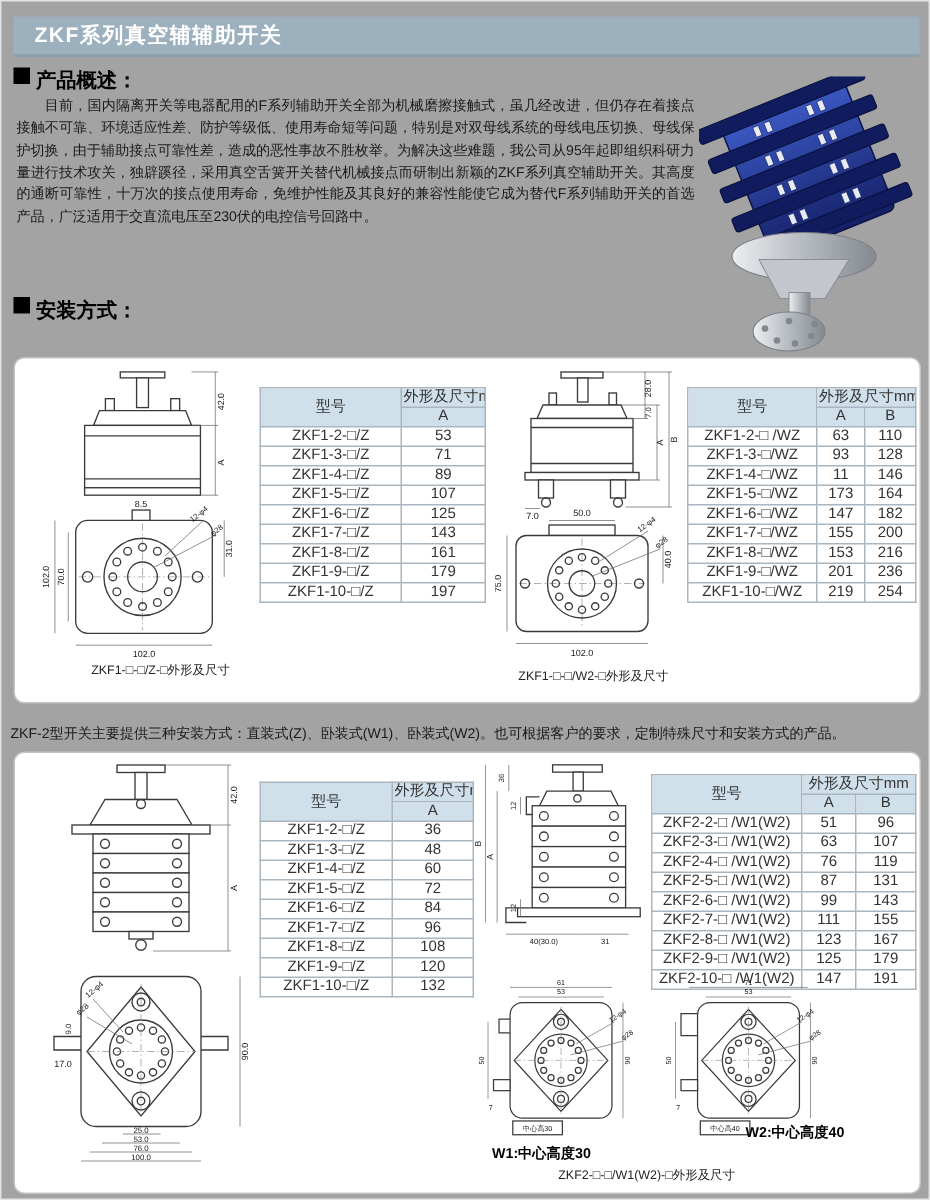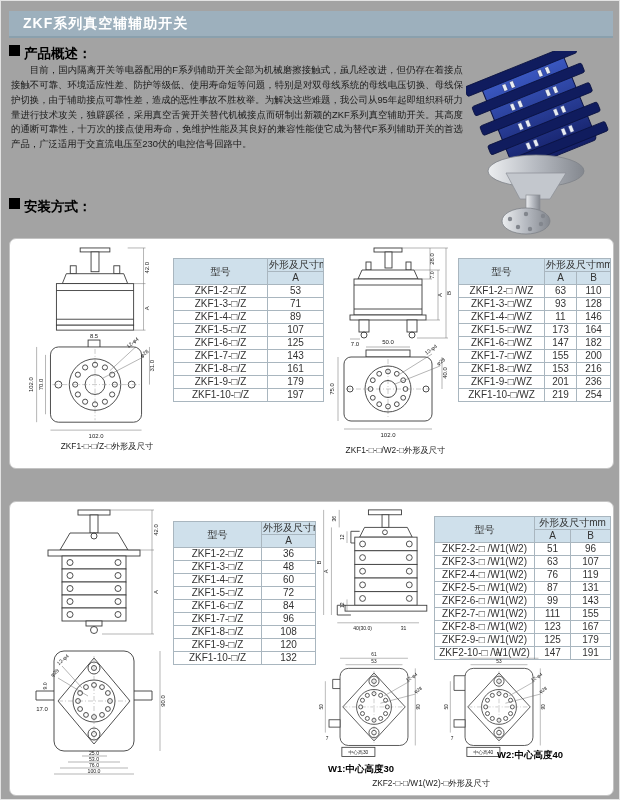--- a/index.html
+++ b/index.html
@@ -371,20 +371,21 @@
 
           <tr>
             <td>ZKF1-10-□/WZ</td>
             <td>219</td>
             <td>254</td>
           </tr>
         </tbody>
     </table>
   </div>
 
+  <div class="abs note" style="left:6px;top:482px;width:610px;">ZKF-2型开关主要提供三种安装方式：直装式(Z)、卧装式(W1)、卧装式(W2)。也可根据客户的要求，定制特殊尺寸和安装方式的产品。</div>
 
   <div class="abs box" style="left:8px;top:500px;width:603px;height:293px;">
 
     <svg class="abs" style="left:10px;top:4px;" width="150" height="272" viewBox="0 0 150 272">
       <g>
         <rect class="lf" x="58" y="4" width="32" height="5"></rect>
         <rect class="lf" x="70" y="9" width="8" height="18"></rect>
         <path class="lf" d="M50,27 L98,27 L108,44 L40,44 Z"></path>
         <circle class="ln" cx="74" cy="30" r="3"></circle>
         <rect class="lf" x="28" y="44" width="92" height="6"></rect>

